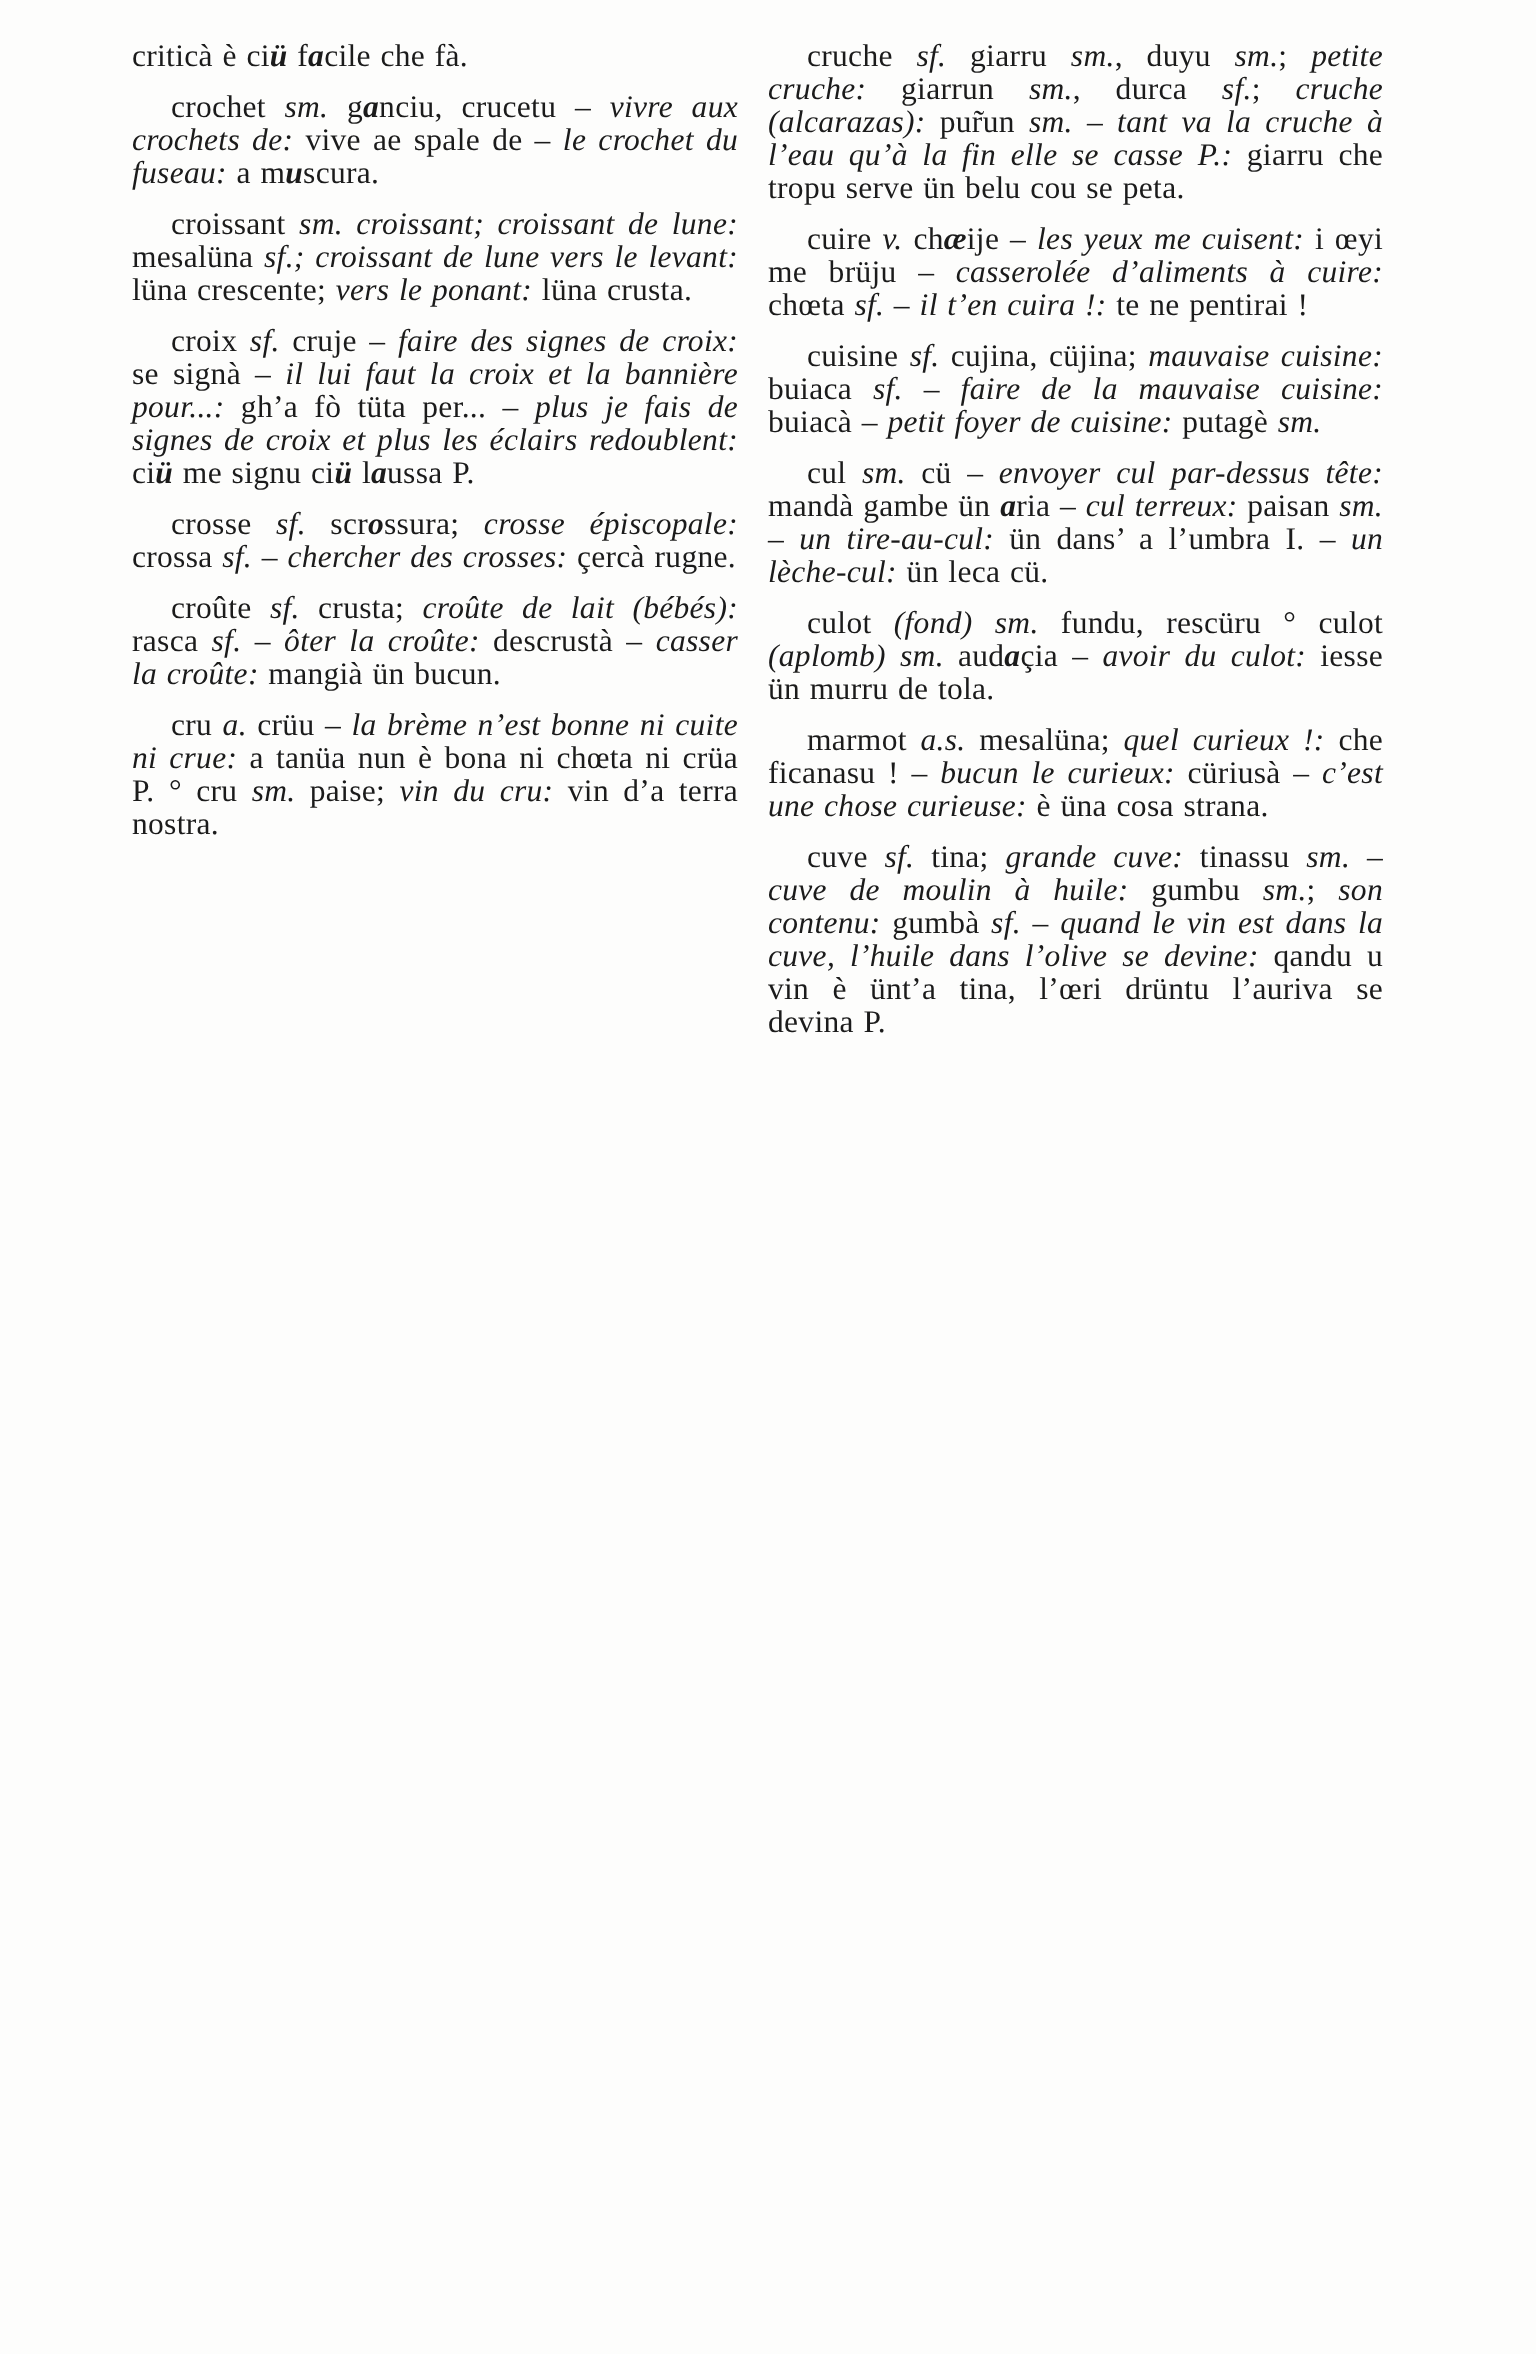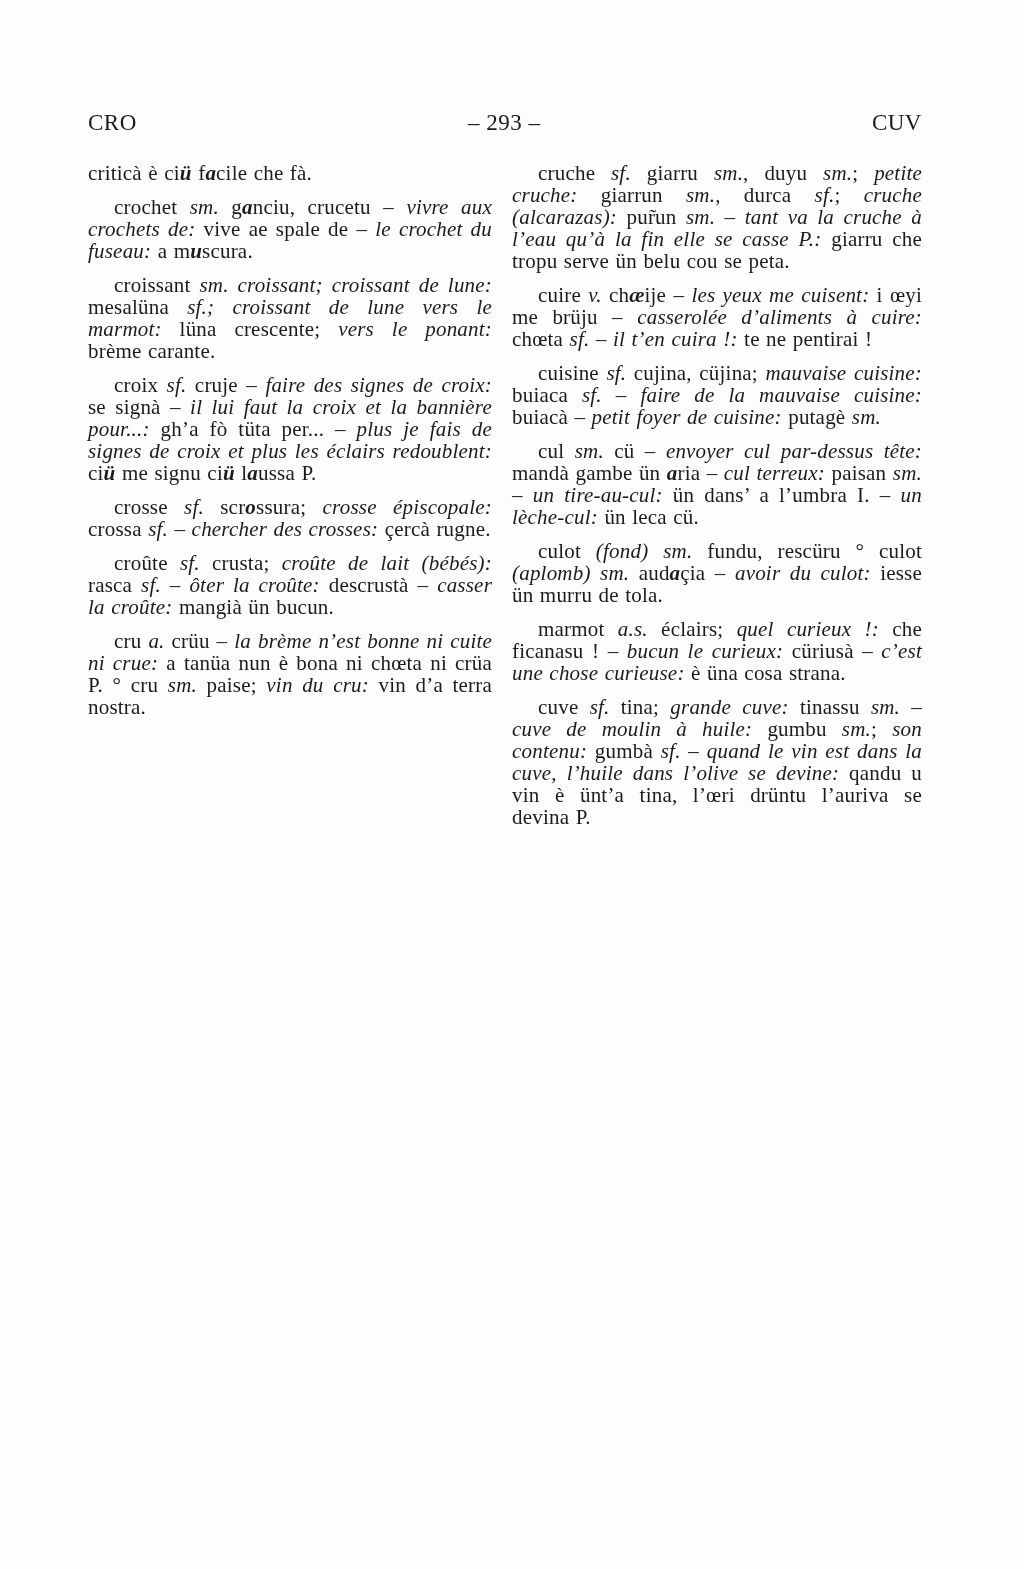--- a/index.html
+++ b/index.html
@@ -50,38 +50,33 @@
   }
   p.entry.no-indent { text-indent: 0; }
   .seg-b  { font-weight: normal; }
   .seg-i  { font-style: italic; }
   .seg-bi { font-weight: bold; font-style: italic; }
 </style>
 </head>
 <body>
 
 <div class="page">
-  <div class="header">
-    <span class="guide">CRO</span>
-    <span class="guide">– 293 –</span>
-    <span class="guide">CUV</span>
-  </div>
   <div class="columns">
     <div class="col col-left">
         <p class="entry no-indent"><span class="seg-n">criticà è ci</span><span class="seg-bi">ü</span><span class="seg-n"> f</span><span class="seg-bi">a</span><span class="seg-n">cile che fà.</span></p>
         <p class="entry"><span class="seg-b">crochet</span><span class="seg-i"> sm. </span><span class="seg-n">g</span><span class="seg-bi">a</span><span class="seg-n">nciu, crucetu – </span><span class="seg-i">vivre aux crochets de: </span><span class="seg-n">vive ae spale de – </span><span class="seg-i">le crochet du fuseau: </span><span class="seg-n">a m</span><span class="seg-bi">u</span><span class="seg-n">scura.</span></p>
-        <p class="entry"><span class="seg-b">croissant</span><span class="seg-i"> sm. croissant; croissant de lune: </span><span class="seg-n">mesalüna </span><span class="seg-i">sf.; croissant de lune vers le marmot: </span><span class="seg-n">lüna crescente; </span><span class="seg-i">vers le ponant: </span><span class="seg-n">brème carante.</span></p>
+        <p class="entry"><span class="seg-b">croissant</span><span class="seg-i"> sm. croissant; croissant de lune: </span><span class="seg-n">mesalüna </span><span class="seg-i">sf.; croissant de lune vers le levant: </span><span class="seg-n">lüna crescente; </span><span class="seg-i">vers le ponant: </span><span class="seg-n">lüna crusta.</span></p>
         <p class="entry"><span class="seg-b">croix</span><span class="seg-i"> sf. </span><span class="seg-n">cruje – </span><span class="seg-i">faire des signes de croix: </span><span class="seg-n">se signà – </span><span class="seg-i">il lui faut la croix et la bannière pour...: </span><span class="seg-n">gh’a fò tüta per... – </span><span class="seg-i">plus je fais de signes de croix et plus les éclairs redoublent: </span><span class="seg-n">ci</span><span class="seg-bi">ü</span><span class="seg-n"> me signu ci</span><span class="seg-bi">ü</span><span class="seg-n"> l</span><span class="seg-bi">a</span><span class="seg-n">ussa P.</span></p>
         <p class="entry"><span class="seg-b">crosse</span><span class="seg-i"> sf. </span><span class="seg-n">scr</span><span class="seg-bi">o</span><span class="seg-n">ssura; </span><span class="seg-i">crosse épiscopale: </span><span class="seg-n">crossa </span><span class="seg-i">sf.</span><span class="seg-n"> – </span><span class="seg-i">chercher des crosses: </span><span class="seg-n">çercà rugne.</span></p>
         <p class="entry"><span class="seg-b">croûte</span><span class="seg-i"> sf. </span><span class="seg-n">crusta; </span><span class="seg-i">croûte de lait (bébés): </span><span class="seg-n">rasca </span><span class="seg-i">sf.</span><span class="seg-n"> – </span><span class="seg-i">ôter la croûte: </span><span class="seg-n">descrustà – </span><span class="seg-i">casser la croûte: </span><span class="seg-n">mangià ün bucun.</span></p>
         <p class="entry"><span class="seg-b">cru</span><span class="seg-i"> a. </span><span class="seg-n">crüu – </span><span class="seg-i">la brème n’est bonne ni cuite ni crue: </span><span class="seg-n">a tanüa nun è bona ni chœta ni crüa P. ° </span><span class="seg-b">cru</span><span class="seg-i"> sm. </span><span class="seg-n">paise; </span><span class="seg-i">vin du cru: </span><span class="seg-n">vin d’a terra nostra.</span></p>
       </div>
     <div class="col col-right">
         <p class="entry"><span class="seg-b">cruche</span><span class="seg-i"> sf. </span><span class="seg-n">giarru </span><span class="seg-i">sm.</span><span class="seg-n">, duyu </span><span class="seg-i">sm.</span><span class="seg-n">; </span><span class="seg-i">petite cruche: </span><span class="seg-n">giarrun </span><span class="seg-i">sm.</span><span class="seg-n">, durca </span><span class="seg-i">sf.</span><span class="seg-n">; </span><span class="seg-i">cruche (alcarazas): </span><span class="seg-n">pur̃un </span><span class="seg-i">sm.</span><span class="seg-n"> – </span><span class="seg-i">tant va la cruche à l’eau qu’à la fin elle se casse P.: </span><span class="seg-n">giarru che tropu serve ün belu cou se peta.</span></p>
         <p class="entry"><span class="seg-b">cuire</span><span class="seg-i"> v. </span><span class="seg-n">ch</span><span class="seg-bi">æ</span><span class="seg-n">ije – </span><span class="seg-i">les yeux me cuisent: </span><span class="seg-n">i œyi me brüju – </span><span class="seg-i">casserolée d’aliments à cuire: </span><span class="seg-n">chœta </span><span class="seg-i">sf.</span><span class="seg-n"> – </span><span class="seg-i">il t’en cuira !: </span><span class="seg-n">te ne pentirai !</span></p>
         <p class="entry"><span class="seg-b">cuisine</span><span class="seg-i"> sf. </span><span class="seg-n">cujina, cüjina; </span><span class="seg-i">mauvaise cuisine: </span><span class="seg-n">buiaca </span><span class="seg-i">sf.</span><span class="seg-n"> – </span><span class="seg-i">faire de la mauvaise cuisine: </span><span class="seg-n">buiacà – </span><span class="seg-i">petit foyer de cuisine: </span><span class="seg-n">putagè </span><span class="seg-i">sm.</span></p>
         <p class="entry"><span class="seg-b">cul</span><span class="seg-i"> sm. </span><span class="seg-n">cü – </span><span class="seg-i">envoyer cul par-dessus tête: </span><span class="seg-n">mandà gambe ün </span><span class="seg-bi">a</span><span class="seg-n">ria – </span><span class="seg-i">cul terreux: </span><span class="seg-n">paisan </span><span class="seg-i">sm.</span><span class="seg-n"> – </span><span class="seg-i">un tire-au-cul: </span><span class="seg-n">ün dans’ a l’umbra I. – </span><span class="seg-i">un lèche-cul: </span><span class="seg-n">ün leca cü.</span></p>
         <p class="entry"><span class="seg-b">culot</span><span class="seg-i"> (fond) sm. </span><span class="seg-n">fundu, rescüru ° </span><span class="seg-b">culot</span><span class="seg-i"> (aplomb) sm. </span><span class="seg-n">aud</span><span class="seg-bi">a</span><span class="seg-n">çia – </span><span class="seg-i">avoir du culot: </span><span class="seg-n">iesse ün murru de tola.</span></p>
-        <p class="entry"><span class="seg-b">marmot</span><span class="seg-i"> a.s. </span><span class="seg-n">éclairs; </span><span class="seg-i">quel curieux !: </span><span class="seg-n">che ficanasu ! – </span><span class="seg-i">bucun le curieux: </span><span class="seg-n">cüriusà – </span><span class="seg-i">c’est une chose curieuse: </span><span class="seg-n">è üna cosa strana.</span></p>
+        <p class="entry"><span class="seg-b">marmot</span><span class="seg-i"> a.s. </span><span class="seg-n">mesalüna; </span><span class="seg-i">quel curieux !: </span><span class="seg-n">che ficanasu ! – </span><span class="seg-i">bucun le curieux: </span><span class="seg-n">cüriusà – </span><span class="seg-i">c’est une chose curieuse: </span><span class="seg-n">è üna cosa strana.</span></p>
         <p class="entry"><span class="seg-b">cuve</span><span class="seg-i"> sf. </span><span class="seg-n">tina; </span><span class="seg-i">grande cuve: </span><span class="seg-n">tinassu </span><span class="seg-i">sm.</span><span class="seg-n"> – </span><span class="seg-i">cuve de moulin à huile: </span><span class="seg-n">gumbu </span><span class="seg-i">sm.</span><span class="seg-n">; </span><span class="seg-i">son contenu: </span><span class="seg-n">gumbà </span><span class="seg-i">sf.</span><span class="seg-n"> – </span><span class="seg-i">quand le vin est dans la cuve, l’huile dans l’olive se devine: </span><span class="seg-n">qandu u vin è ünt’a tina, l’œri drüntu l’auriva se devina P.</span></p>
       </div>
   </div>
 </div>
 
 </body></html>

